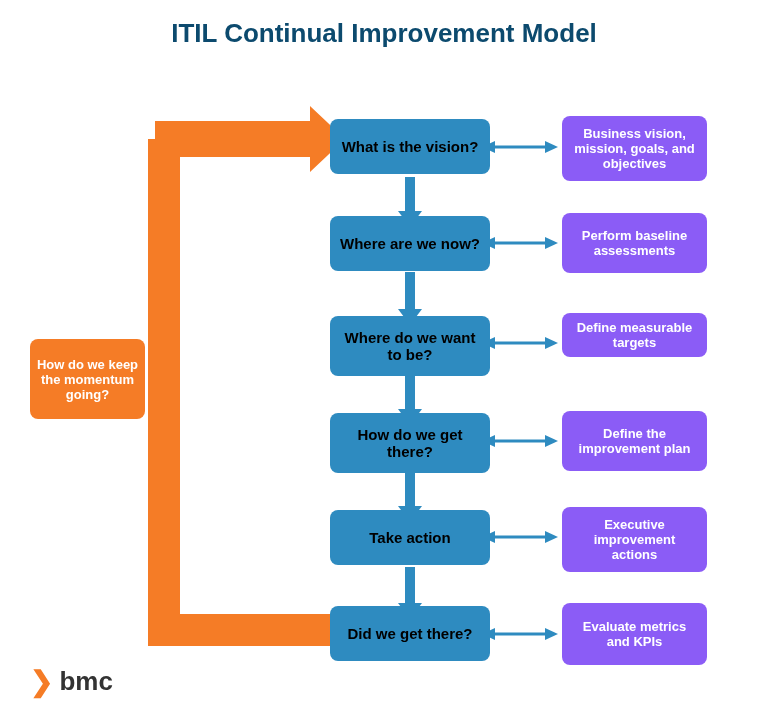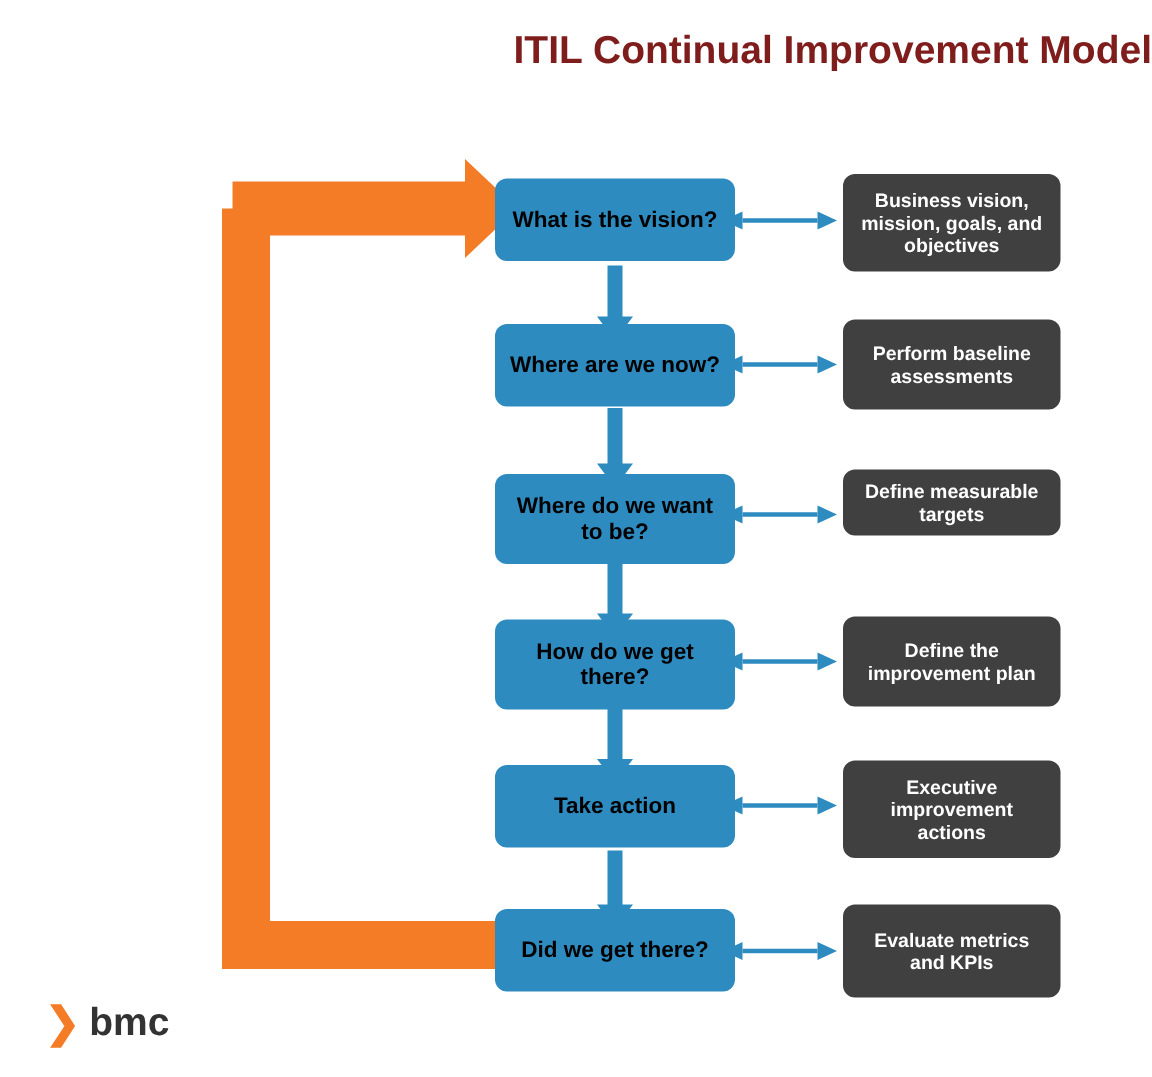--- a/index.html
+++ b/index.html
@@ -6,24 +6,24 @@
     body {
       width: 768px;
       height: 718px;
       background: #ffffff;
       font-family: Arial, sans-serif;
       overflow: hidden;
       position: relative;
     }
 
     .main-title {
-      text-align: right;
+      text-align: center;
       font-size: 26px;
       font-weight: bold;
-      color: #7f1d1d;
+      color: #0c4a6e;
       padding: 18px 0 10px 0;
     }
 
     .diagram-container {
       position: relative;
       width: 768px;
       height: 650px;
     }
 
     .momentum-box {
@@ -68,21 +68,21 @@
       align-items: center;
       justify-content: center;
       padding: 8px;
       width: 160px;
       height: 55px;
     }
 
     
     .side-box {
       position: absolute;
-      background: #404040;
+      background: #8b5cf6;
       border-radius: 8px;
       color: white;
       font-size: 13px;
       font-weight: bold;
       text-align: center;
       display: flex;
       align-items: center;
       justify-content: center;
       padding: 8px;
       width: 145px;
@@ -154,20 +154,23 @@
 
     <line x1="495" y1="478" x2="545" y2="478" stroke="#2e8bc0" stroke-width="3"></line>
     <polygon points="495,472 495,484 482,478" fill="#2e8bc0"></polygon>
     <polygon points="545,472 545,484 558,478" fill="#2e8bc0"></polygon>
 
     <line x1="495" y1="575" x2="545" y2="575" stroke="#2e8bc0" stroke-width="3"></line>
     <polygon points="495,569 495,581 482,575" fill="#2e8bc0"></polygon>
     <polygon points="545,569 545,581 558,575" fill="#2e8bc0"></polygon>
   </svg>
 
+  <div class="momentum-box">
+    <span>How do we keep the momentum going?</span>
+  </div>
 
   <div class="step-box" style="left:330px; top:60px;">
     <span>What is the vision?</span>
   </div>
   <div class="step-box" style="left:330px; top:157px;">
     <span>Where are we now?</span>
   </div>
   <div class="step-box" style="left:330px; top:257px; height:60px;">
     <span>Where do we want to be?</span>
   </div>

